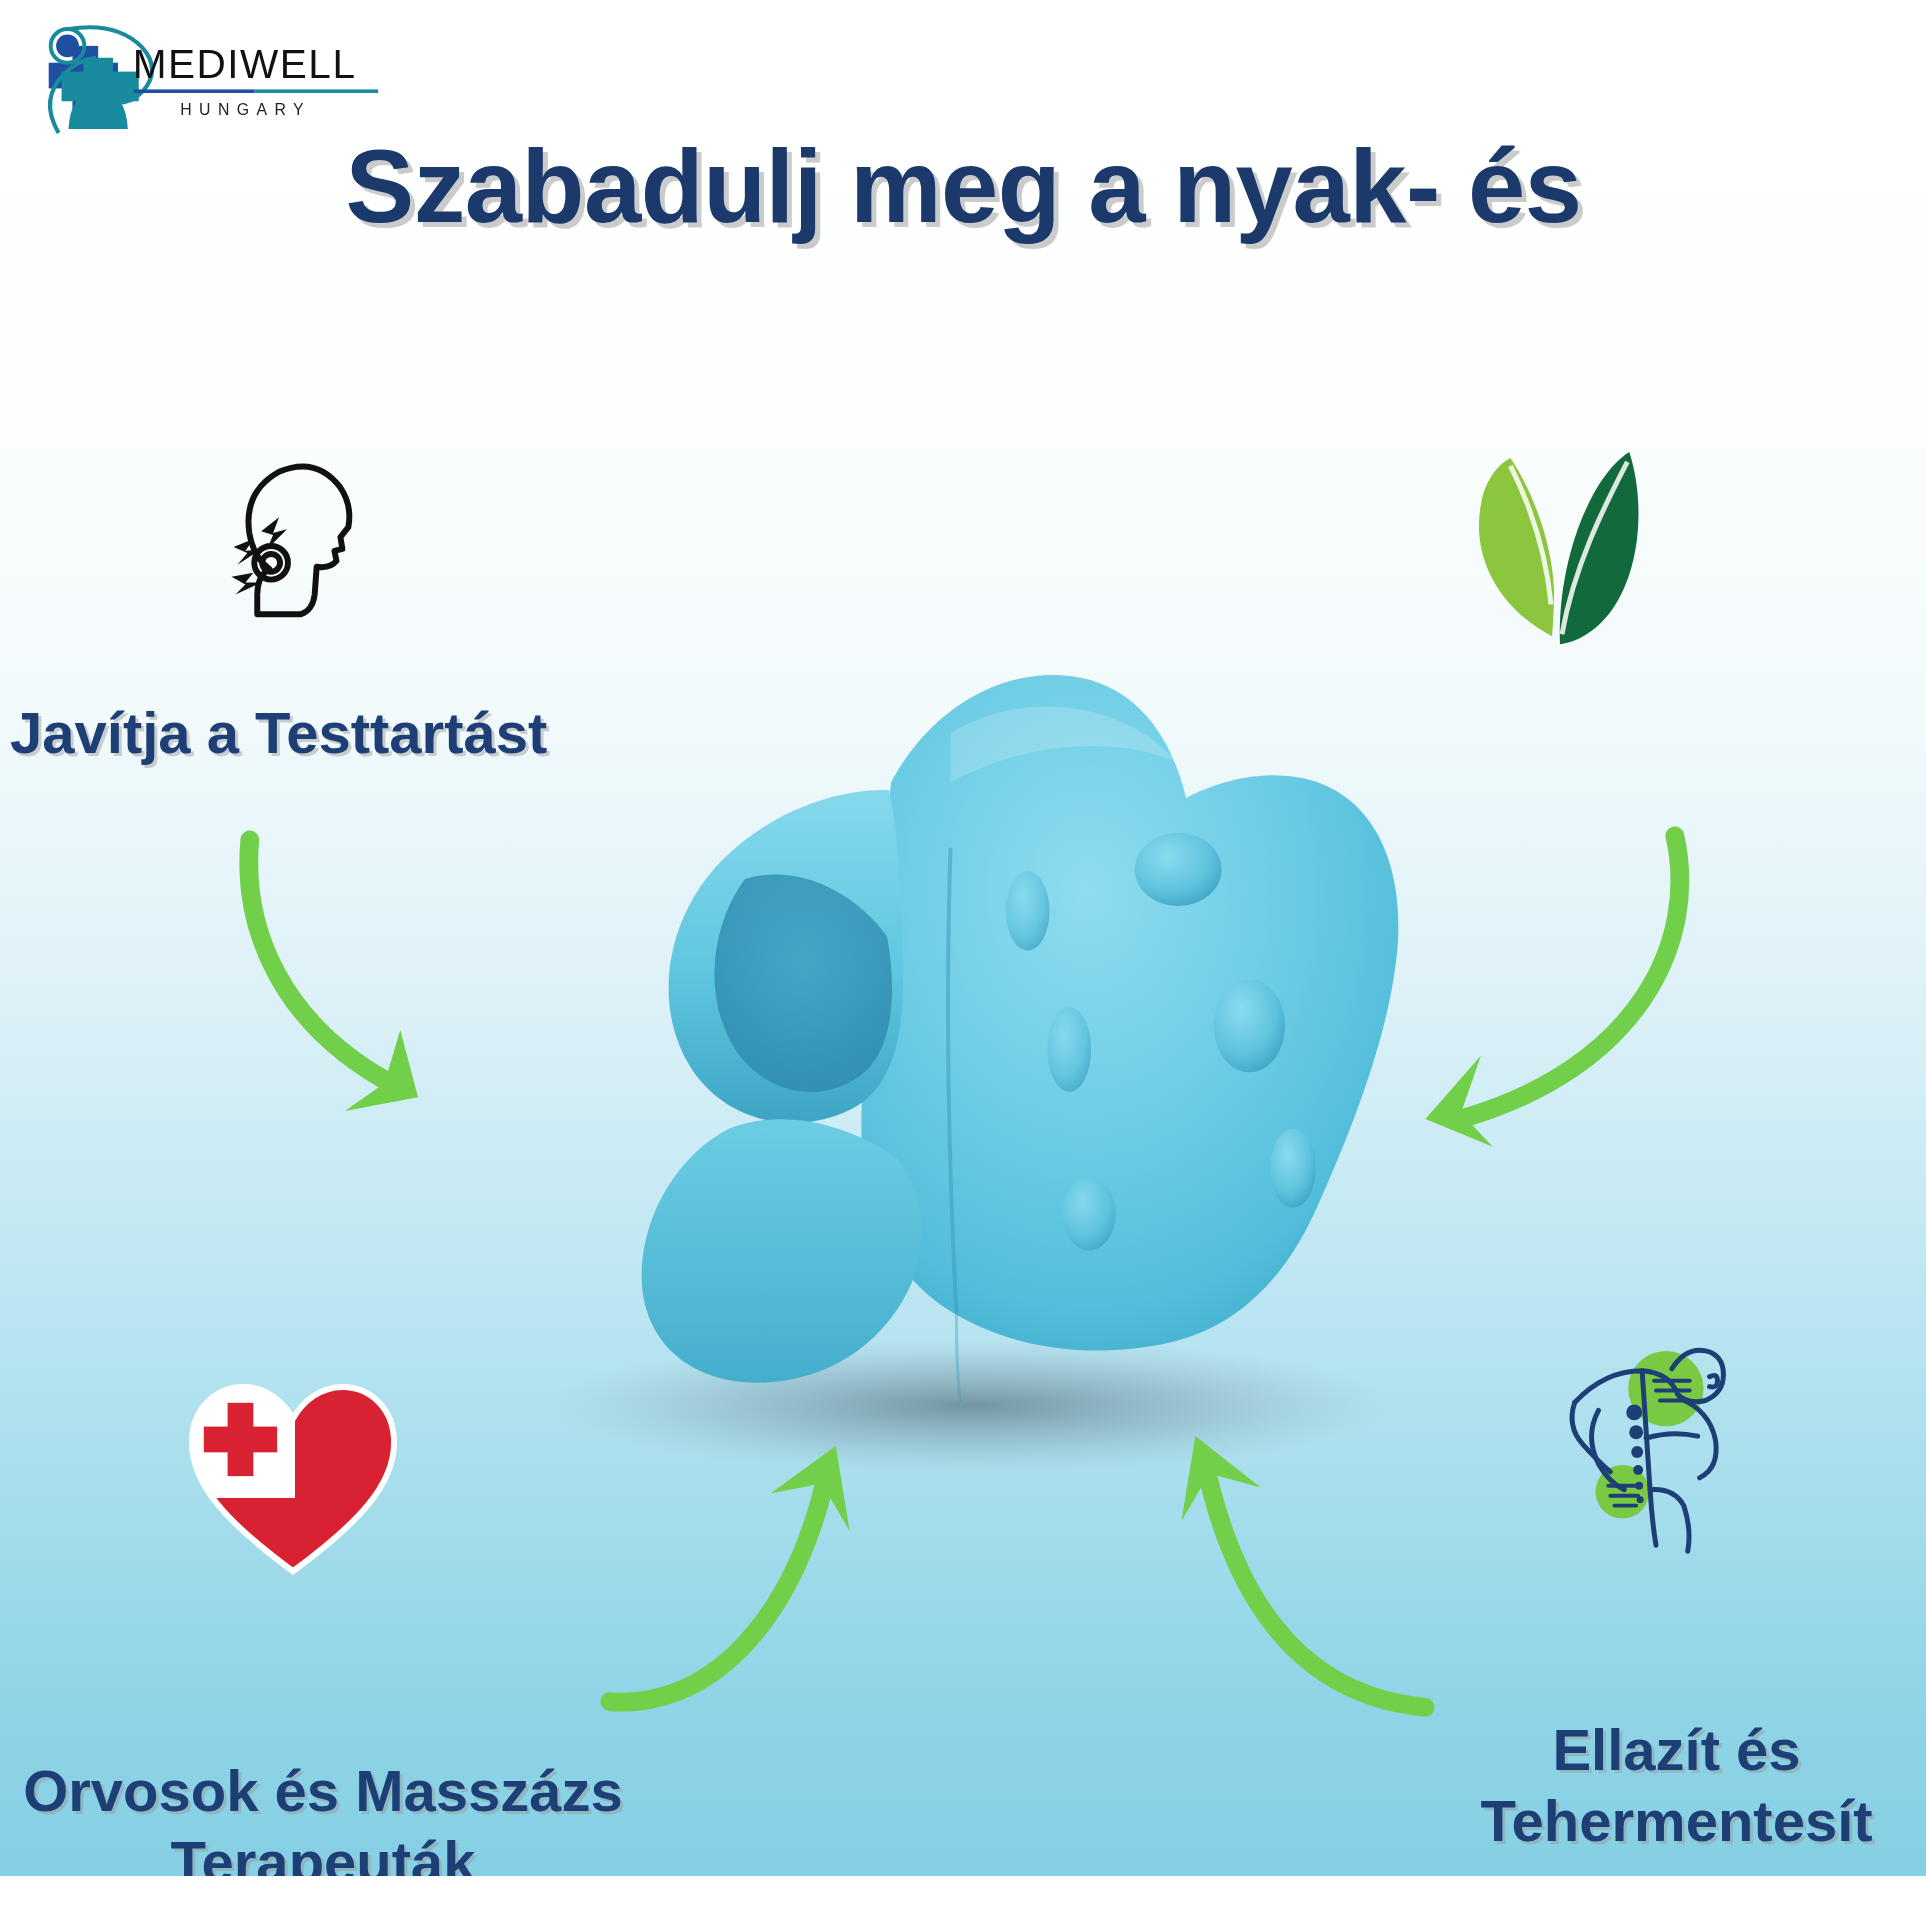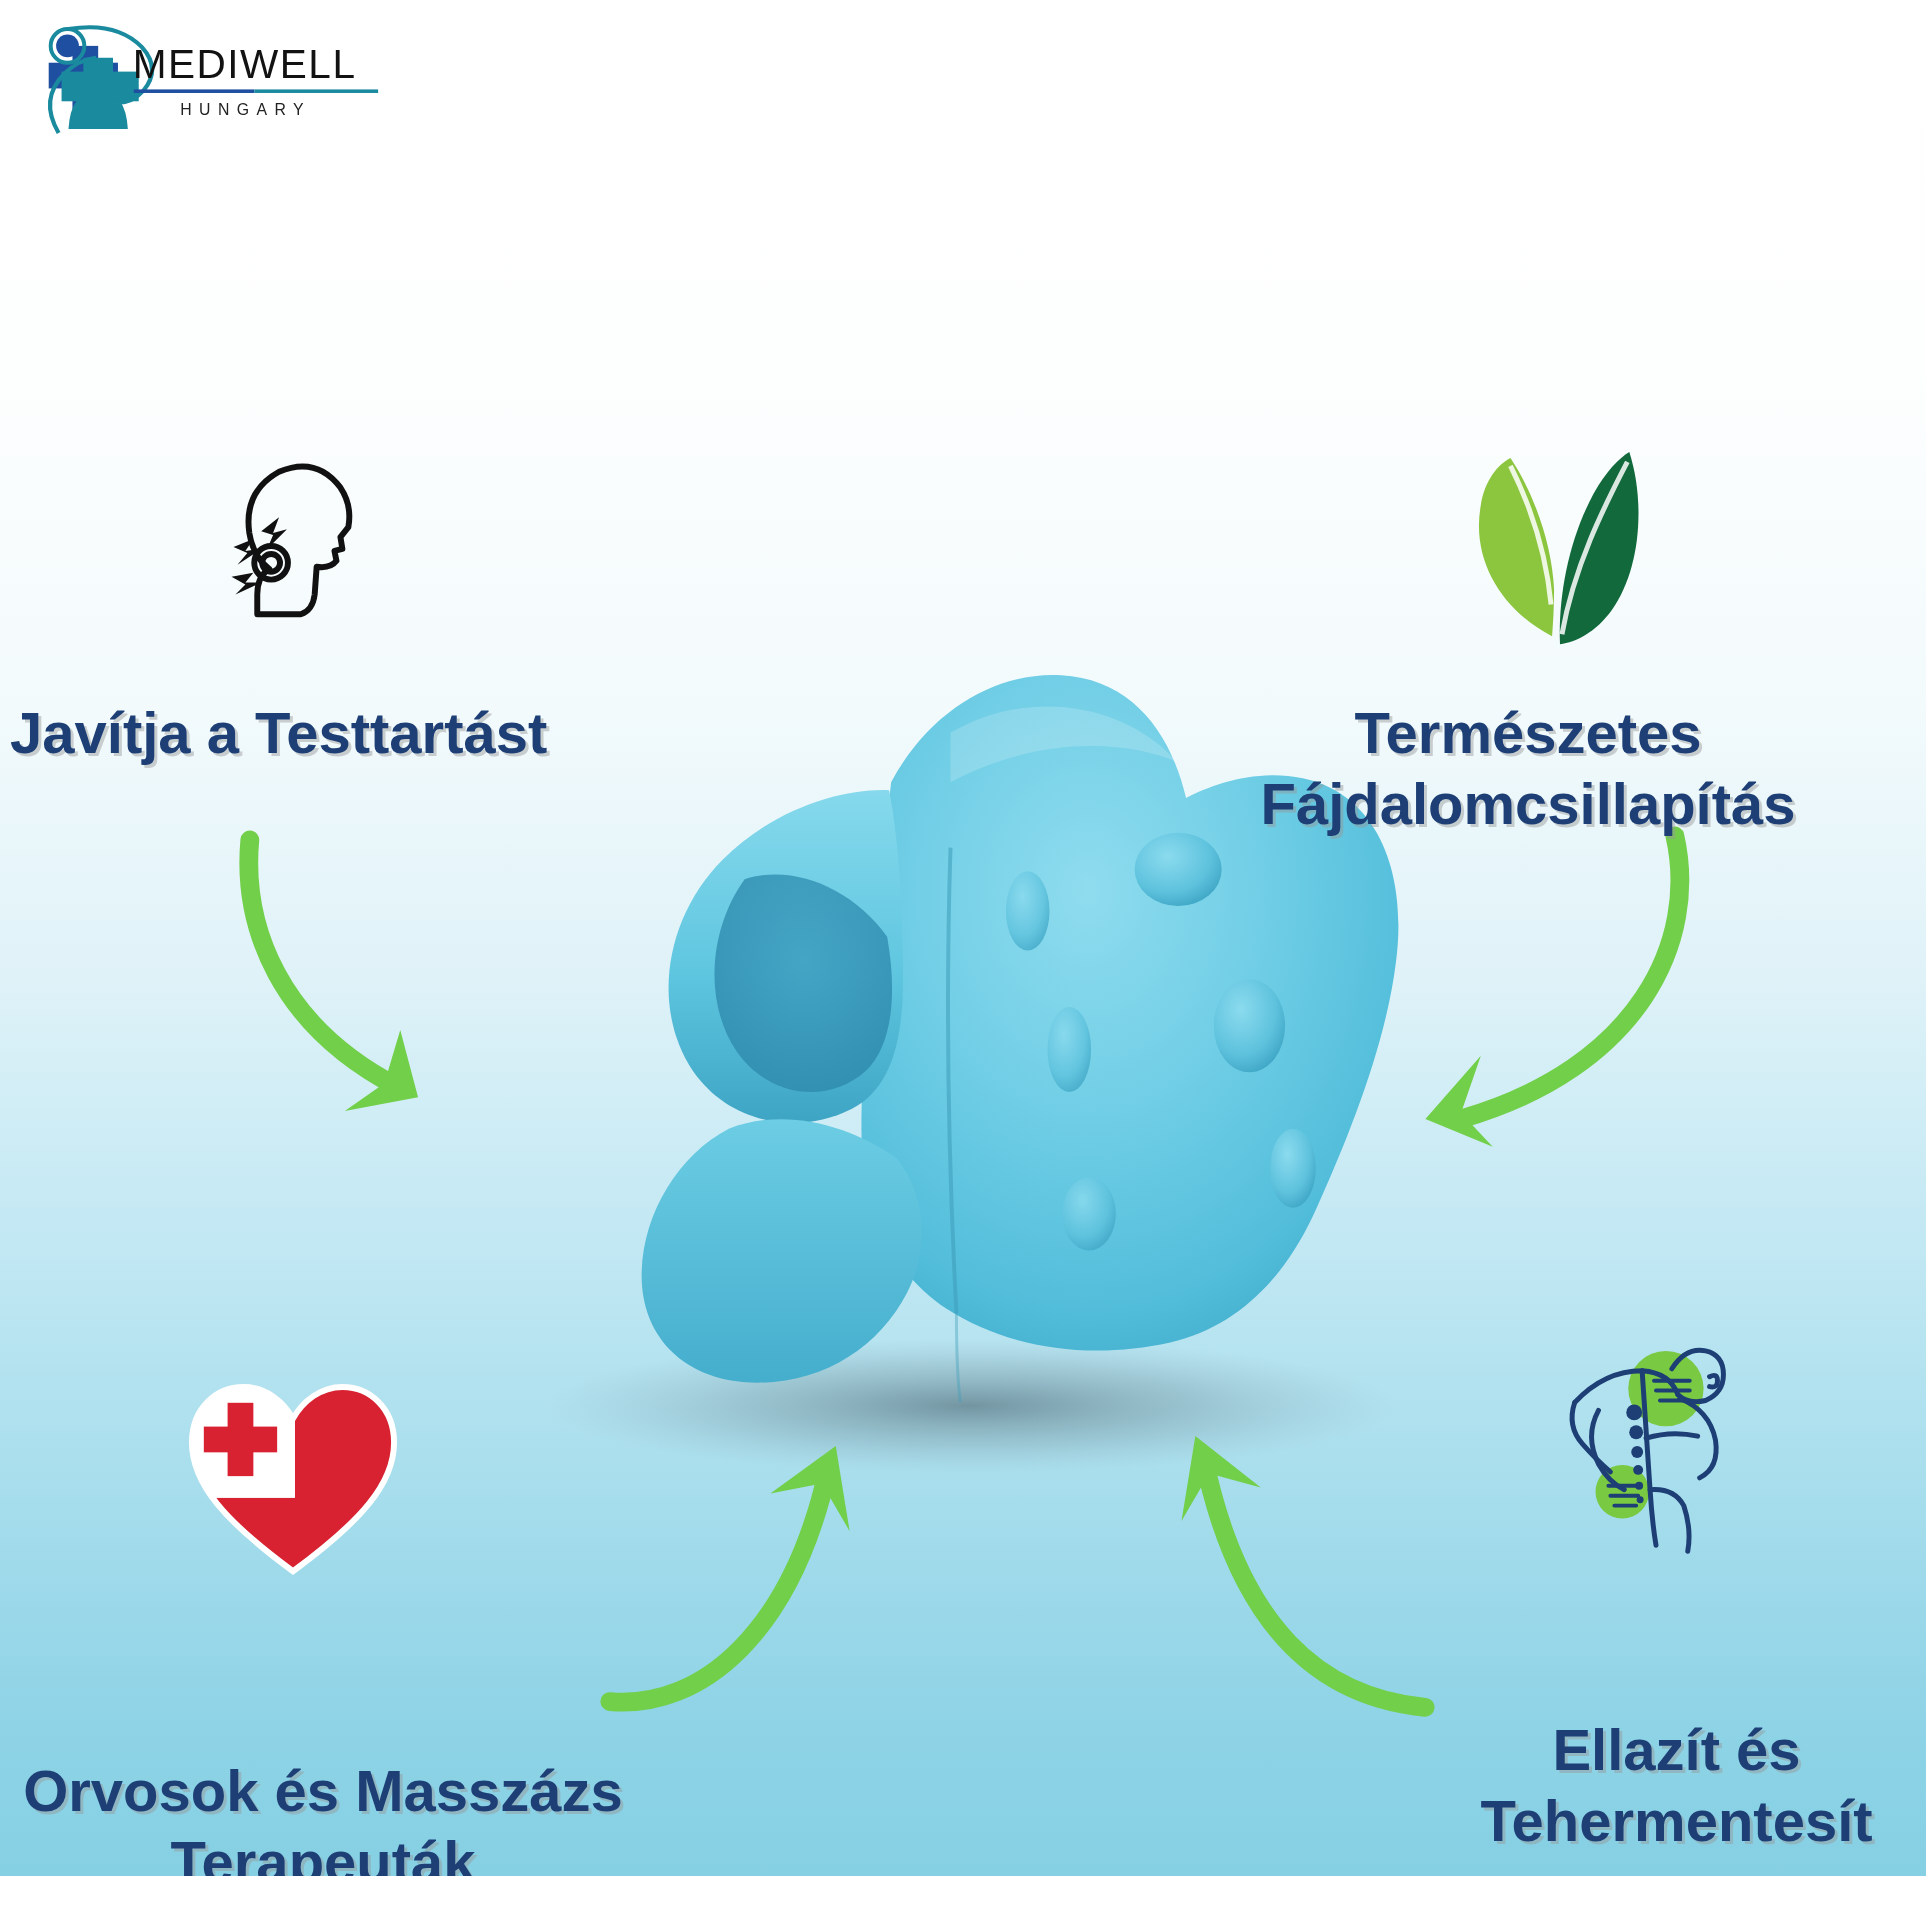--- a/index.html
+++ b/index.html
@@ -114,20 +114,21 @@
       <g>
         <text x="112" y="56" font-family="'Liberation Sans',sans-serif" font-size="41" letter-spacing="1.5" fill="#121212">MEDIWELL</text>
         <rect x="113" y="68" width="122" height="3.6" fill="#1f4fa0"></rect>
         <rect x="235" y="68" width="125" height="3.6" fill="#1a8a9e"></rect>
         <text x="160" y="94" font-family="'Liberation Sans',sans-serif" font-size="16" letter-spacing="7.5" fill="#222222">HUNGARY</text>
       </g>
     </svg>
   </div>
 
   <h1 id="headline">
+    <span class="hl-line">Szabadulj meg a nyak- és</span>
   </h1>
 
   <div id="product">
     <svg viewBox="0 0 1120 880" xmlns="http://www.w3.org/2000/svg">
       <defs>
         <radialGradient id="gBody" cx="42%" cy="32%" r="78%">
           <stop offset="0%" stop-color="#8fdcee"></stop>
           <stop offset="45%" stop-color="#6ecde5"></stop>
           <stop offset="80%" stop-color="#52bdda"></stop>
           <stop offset="100%" stop-color="#3da8c8"></stop>
@@ -259,22 +260,20 @@
   <div class="feat-icon" id="icon-leaf">
     <svg viewBox="0 0 210 210" xmlns="http://www.w3.org/2000/svg">
       <path d="M98 188 C48 162 16 112 26 56 C30 30 44 14 56 8
                C80 44 98 96 100 140 C100 160 99 176 98 188 Z" fill="#8cc63f"></path>
       <path d="M56 16 C76 56 92 104 97 156" fill="none" stroke="#ffffff" stroke-width="5" opacity=".85"></path>
       <path d="M106 196 C104 150 114 92 140 44 C152 22 166 8 176 2
                C192 52 188 120 158 162 C142 184 122 194 106 196 Z" fill="#11693c"></path>
       <path d="M174 12 C150 58 120 118 108 186" fill="none" stroke="#ffffff" stroke-width="5" opacity=".85"></path>
     </svg>
   </div>
-  <div class="feat-label" id="label-natural">Természetes
-Fájdalomcsillapítás</div>
 
   <div class="feat-icon" id="icon-heart">
     <svg viewBox="0 0 220 200" xmlns="http://www.w3.org/2000/svg">
       <defs>
         <clipPath id="clipHeart">
           <path d="M110 192 C42 142 8 104 8 62 C8 28 32 6 60 6
                    C82 6 100 20 110 38 C120 20 138 6 160 6
                    C188 6 212 28 212 62 C212 104 178 142 110 192 Z"></path>
         </clipPath>
       </defs>

